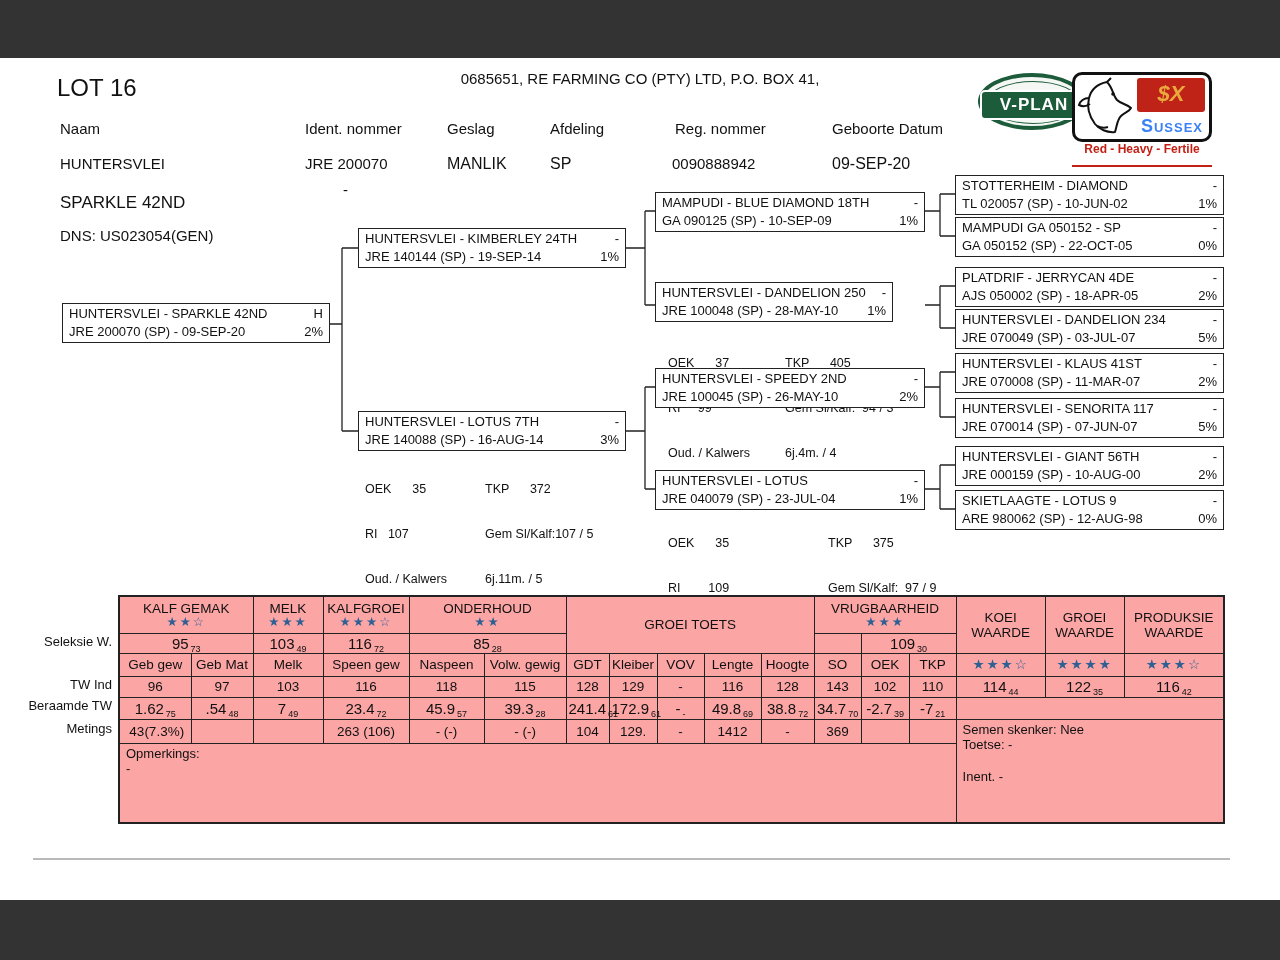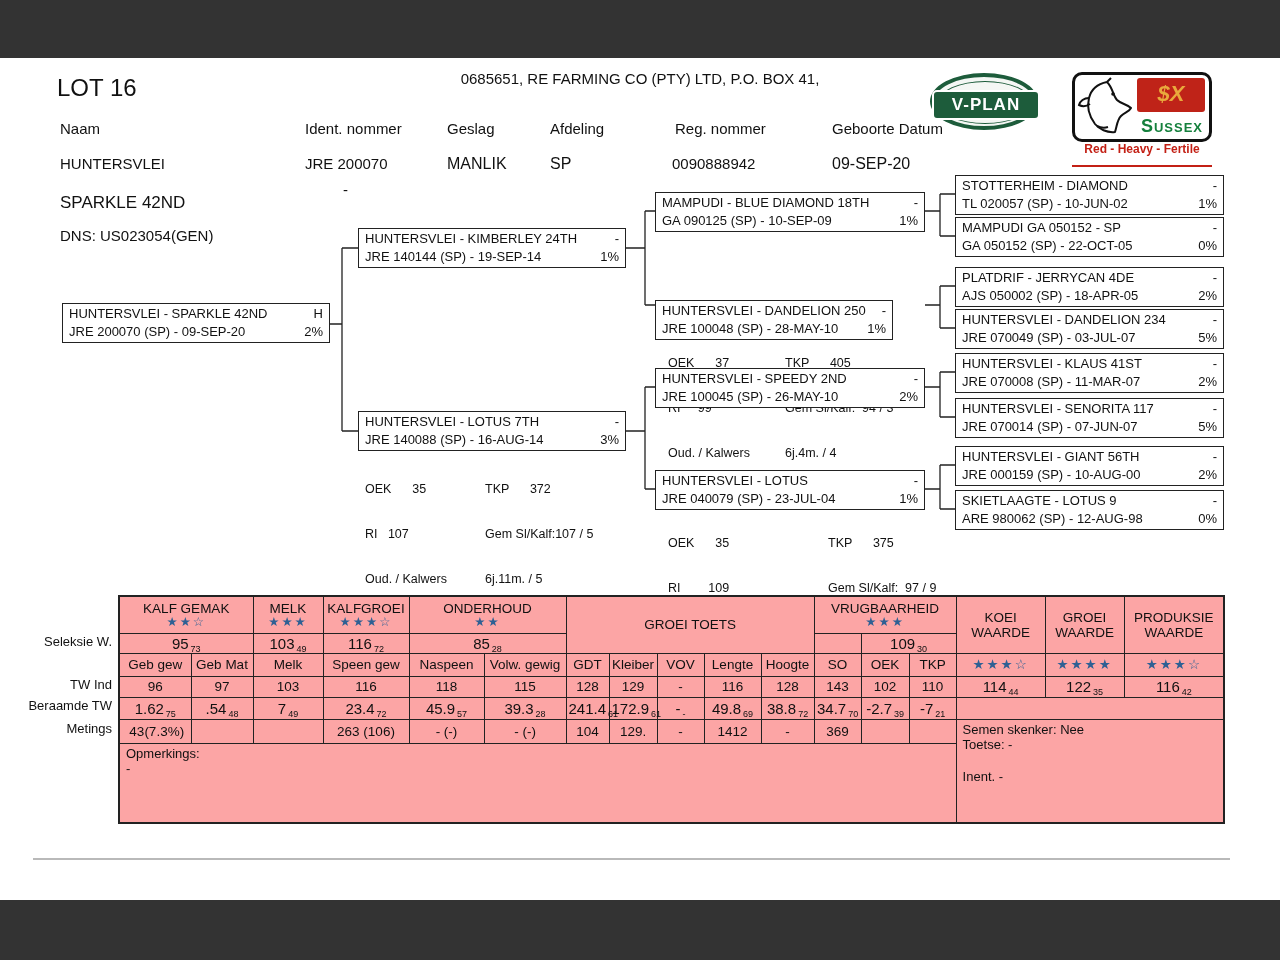--- a/index.html
+++ b/index.html
@@ -19,29 +19,29 @@
   table.main{border-collapse:collapse;border:2px solid #222;table-layout:fixed;background:#fca5a5;}
   table.main td{border:1px solid #222;text-align:center;padding:0 2px;font-size:13.5px;
                 vertical-align:middle;white-space:nowrap;overflow:visible;}
   .stars{color:#2e6094;font-size:12.5px;letter-spacing:2px;line-height:13px;}
   .num{font-size:15px;}
   .sub{font-size:9px;position:relative;top:3px;margin-left:2px;}
   .ta-l{text-align:left;padding-left:5px !important;}
   .vtop{vertical-align:top !important;text-align:left !important;padding:2px 6px !important;font-size:13px !important;white-space:normal !important;}
   .row-label{position:absolute;width:112px;text-align:right;font-size:13px;}
   
-  .vplan{position:absolute;left:930px;top:73px;width:108px;height:57px;}
+  .vplan{position:absolute;left:978px;top:73px;width:108px;height:57px;}
   .vplan .ell{position:absolute;left:0;top:0;width:100px;height:49px;border:4px solid #1d5c3b;border-radius:50%;background:#f4f7f4;}
   .vplan .ell2{position:absolute;left:8px;top:8px;width:92px;height:41px;border:1px solid #1d5c3b;border-radius:50%;}
   .vplan .band{position:absolute;left:2px;top:17px;width:104px;height:26px;background:#1d5c3b;border:2px solid #fff;border-radius:5px;
                color:#fff;font-weight:bold;font-size:17px;text-align:center;line-height:25px;letter-spacing:1px;}
   .sussex{position:absolute;left:1072px;top:72px;width:140px;height:70px;background:#fff;border:3px solid #111;border-radius:10px;box-sizing:border-box;}
   .sx-red{position:absolute;right:4px;top:3px;width:68px;height:34px;background:#bf2318;border-radius:3px;
           color:#e9a93c;font-weight:bold;font-style:italic;font-size:22px;text-align:center;line-height:32px;}
-  .sx-name{position:absolute;right:6px;bottom:2px;font-weight:bold;color:#15803d;font-size:13px;letter-spacing:1px;}
+  .sx-name{position:absolute;right:6px;bottom:2px;font-weight:bold;color:#3b82f6;font-size:13px;letter-spacing:1px;}
   .sx-name b{font-size:18px;}
   .sx-tag{position:absolute;left:1072px;top:142px;width:140px;text-align:center;color:#c32015;font-weight:bold;font-size:12px;
           border-bottom:2px solid #c32015;padding-bottom:9px;}
   .hr-line{position:absolute;left:33px;top:858px;width:1197px;border-top:2px solid #b9b9b9;}
 </style>
 </head>
 <body>
 
 <div id="page">
 
@@ -146,21 +146,21 @@
   <div class="pbox" style="left:655px;top:192px;width:270px;">
     <div class="pline">
         <span>MAMPUDI -  BLUE DIAMOND 18TH</span>
         <span class="pr">-</span>
       </div>
     <div class="pline">
         <span>GA  090125 (SP) - 10-SEP-09</span>
         <span class="pr">1%</span>
       </div>
   </div>
-  <div class="pbox" style="left:655px;top:300px;width:238px;">
+  <div class="pbox" style="left:655px;top:282px;width:238px;">
     <div class="pline">
         <span>HUNTERSVLEI -  DANDELION 250</span>
         <span class="pr">-</span>
       </div>
     <div class="pline">
         <span>JRE 100048 (SP) - 28-MAY-10</span>
         <span class="pr">1%</span>
       </div>
   </div>
   <div class="stat" style="left:668px;top:326px;">

